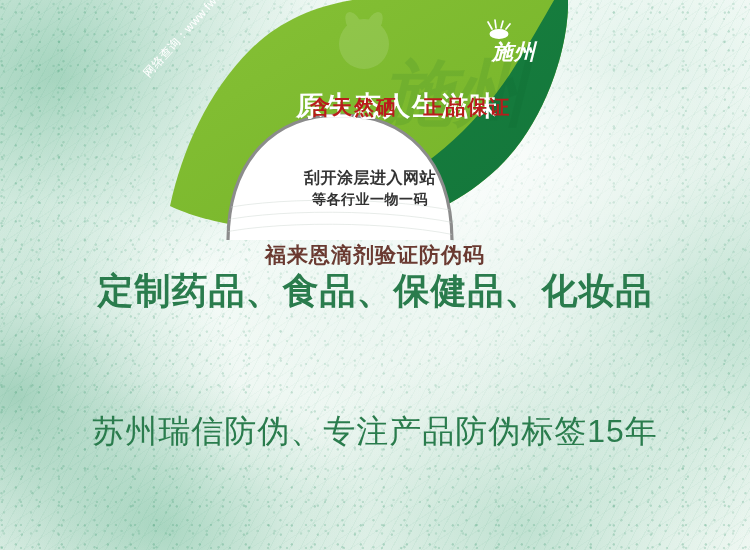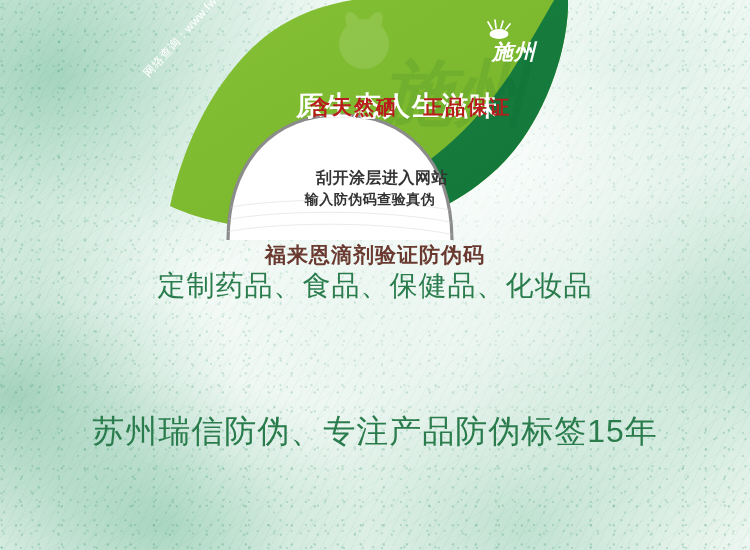--- a/index.html
+++ b/index.html
@@ -147,21 +147,20 @@
   .scratch-line1 {
     position: absolute;
     left: 72px;
     top: 168px;
     width: 260px;
     text-align: center;
     color: #333333;
     font-size: 16px;
     font-weight: 700;
     letter-spacing: 0.5px;
-    margin-left: 12px;
   }
   .scratch-line2 {
     position: absolute;
     left: 72px;
     top: 191px;
     width: 260px;
     text-align: center;
     color: #333333;
     font-size: 14px;
     font-weight: 700;
@@ -179,22 +178,22 @@
   .promo-kicker {
     color: #6a3a31;
     font-size: 21px;
     font-weight: 700;
     letter-spacing: 1px;
     line-height: 1.05;
   }
   .promo-l1,
   .promo-l2 {
     color: #2a7c4d;
-    font-size: 28px;
-    font-weight: 400;
+    font-size: 36px;
+    font-weight: 700;
     letter-spacing: 1px;
     line-height: 1.28;
     margin-top: 2px;
   }
   .promo-foot {
     position: absolute;
     left: 0;
     top: 410px;
     width: 750px;
     text-align: center;
@@ -281,21 +280,21 @@
             <line x1="11" y1="2" x2="12" y2="10"></line>
             <line x1="19" y1="3" x2="17" y2="10"></line>
             <line x1="26" y1="6" x2="22" y2="11"></line>
           </g>
           <ellipse cx="15" cy="16" rx="9.5" ry="5" fill="#ffffff"></ellipse>
         </svg>
         <div class="brand-name">施州</div>
       </div>
 
       <div class="scratch-line1">刮开涂层进入网站</div>
-      <div class="scratch-line2">输入防伪码查验真伪</div>
+      <div class="scratch-line2">等各行业一物一码</div>
     </div>
   </div>
 
   <div class="promo">
     <div class="promo-kicker">福来恩滴剂验证防伪码</div>
     <div class="promo-l1">定制药品、食品、保健品、化妆品</div>
   </div>
 
   <div class="promo-foot">苏州瑞信防伪、专注产品防伪标签15年</div>
 

